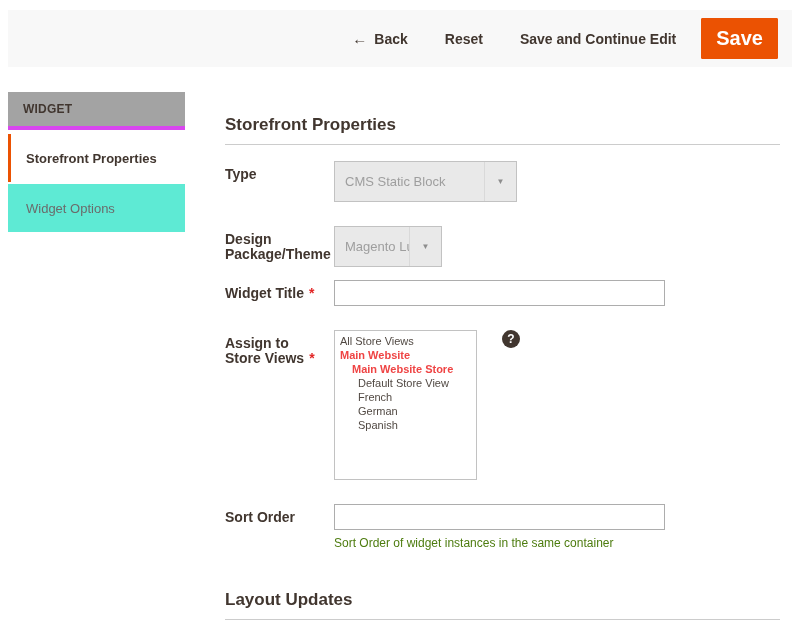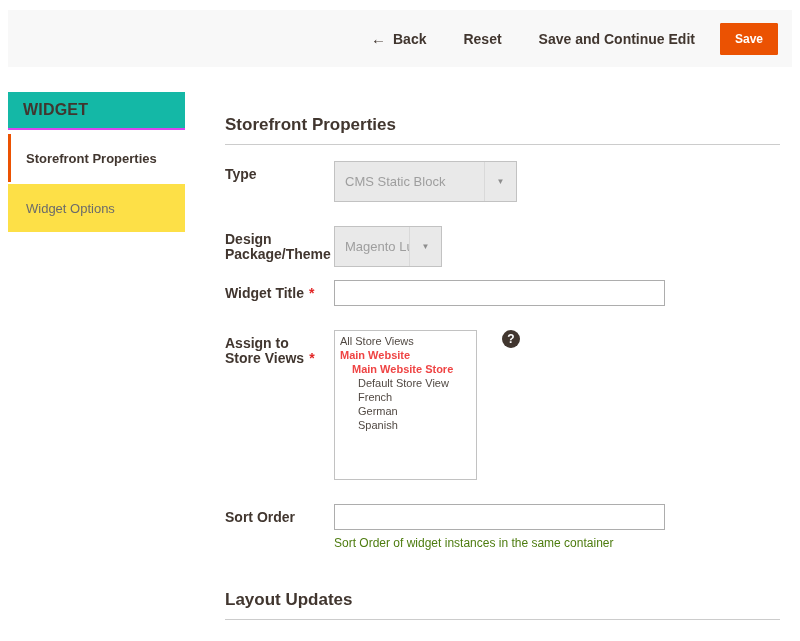--- a/index.html
+++ b/index.html
@@ -22,37 +22,37 @@
     font-family: "Liberation Sans", sans-serif;
     font-size: 14px; font-weight: 600; color: #41362f;
     padding: 0; margin-left: 37px;
     display: inline-flex; align-items: center; gap: 7px;
   }
   .tb-btn .arrow-glyph { font-size: 15px; font-weight: 400; line-height: 1; }
   .save-btn {
     margin-left: 25px; background: #eb5202; color: #ffffff;
     border: 1px solid #eb5202; border-radius: 1px; cursor: pointer;
     font-family: "Liberation Sans", sans-serif;
-    font-size: 12px; font-weight: 700; padding: 8px 14px;
+    font-size: 20px; font-weight: 700; padding: 8px 14px;
   }
 
   
   .content { display: flex; margin-top: 25px; }
 
   
   .sidebar { width: 177px; flex: none; }
   .sb-header {
-    height: 38px; background: #14b8a6; border-bottom: 2px solid #d946ef;
+    height: 38px; background: #a3a3a3; border-bottom: 4px solid #d946ef;
     display: flex; align-items: center; padding: 0 15px;
-    font-size: 16px; font-weight: 700; color: #41362f; letter-spacing: .2px;
+    font-size: 12px; font-weight: 700; color: #41362f; letter-spacing: .2px;
     margin-bottom: 4px;
   }
   .sb-item {
     min-height: 48px; display: flex; align-items: center;
-    padding: 0 15px; background: #fde047; margin-bottom: 2px;
+    padding: 0 15px; background: #5eead4; margin-bottom: 2px;
     border-left: 3px solid transparent; cursor: pointer;
     font-size: 13px; color: #6b6b6b;
   }
   .sb-item.active {
     background: #ffffff; border-left-color: #eb5202;
     color: #41362f; font-weight: 600;
   }
 
   
   .main { flex: 1; margin-left: 40px; padding-right: 12px; }

